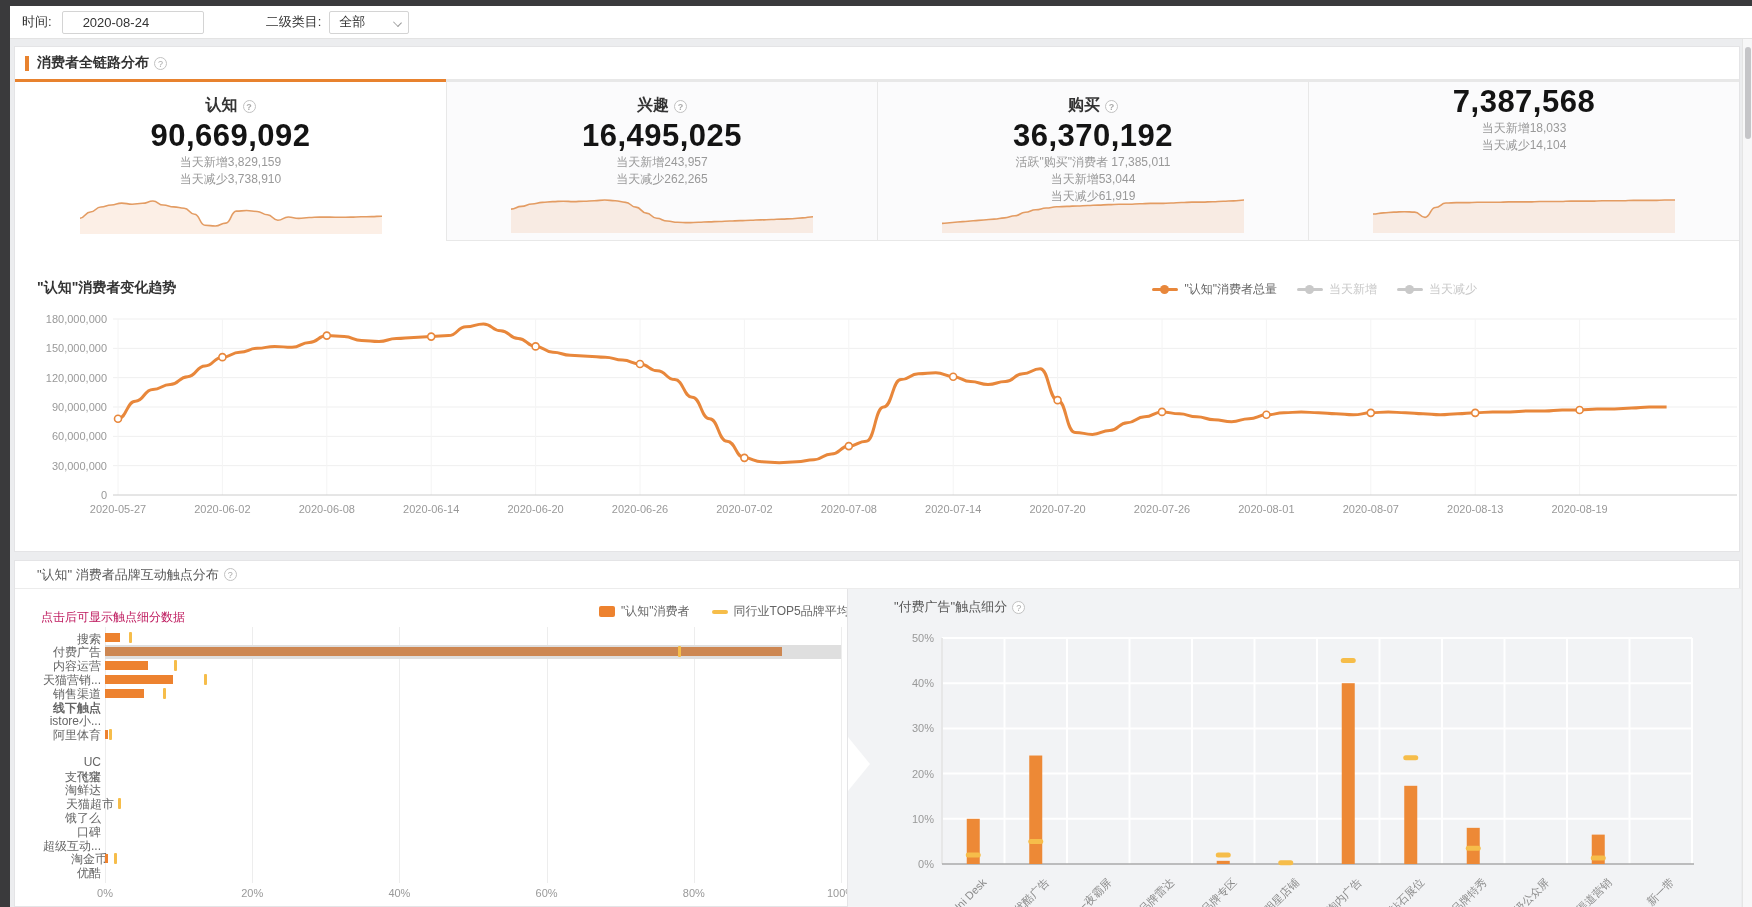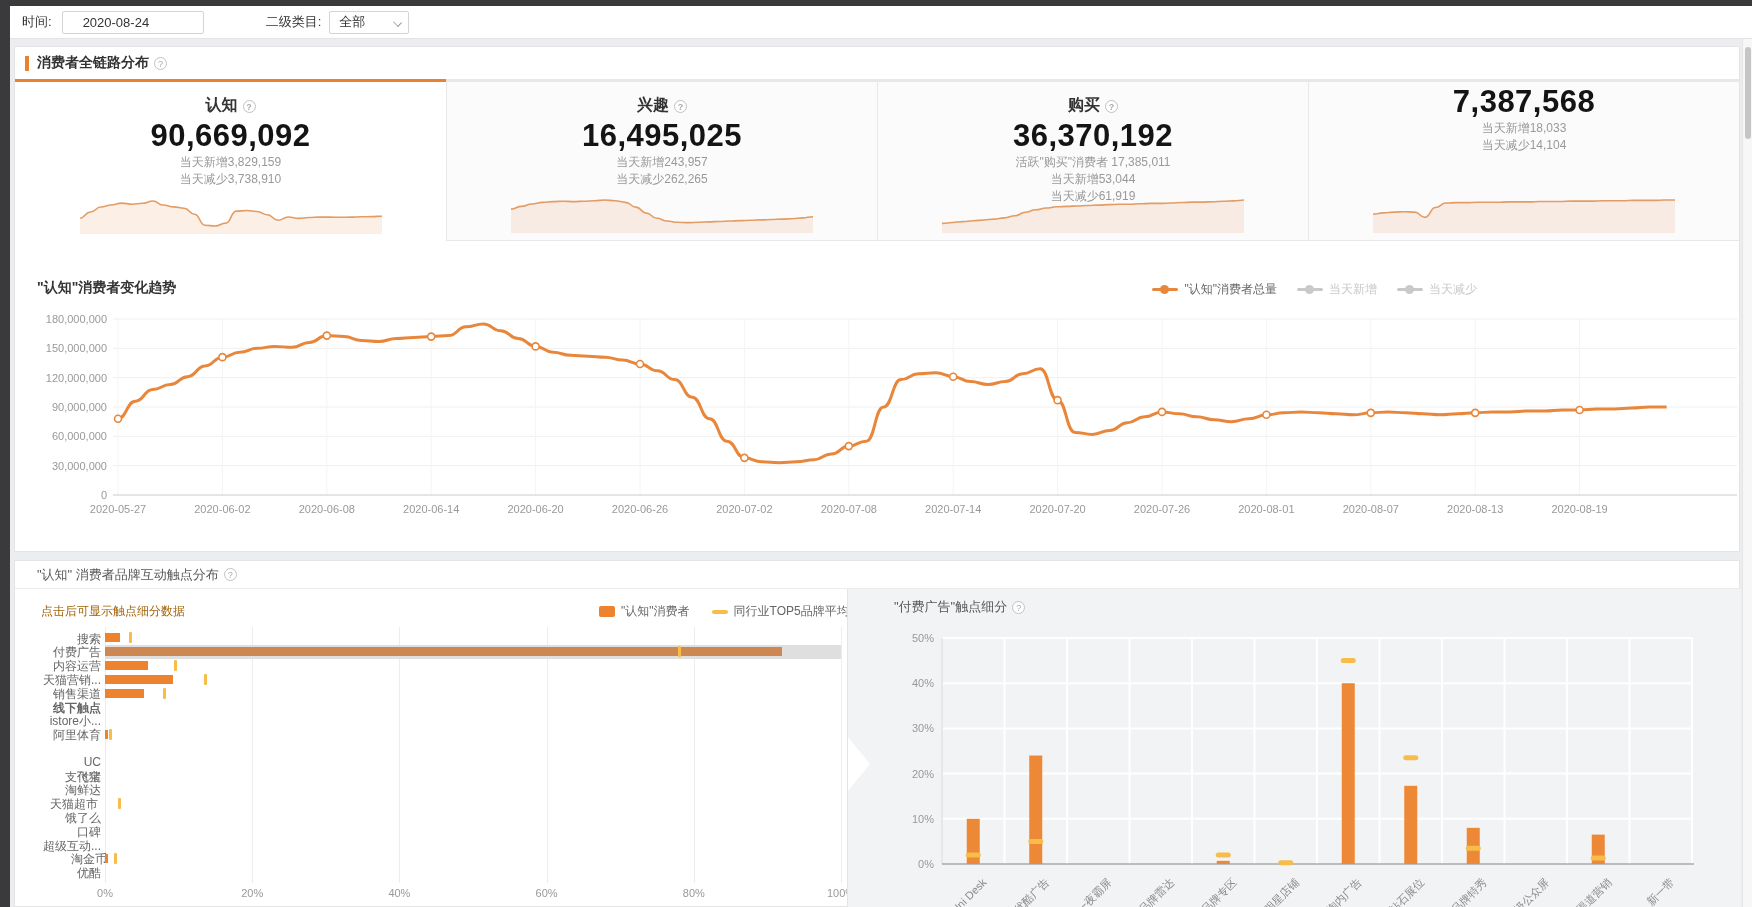--- a/index.html
+++ b/index.html
@@ -48,21 +48,21 @@
   .lg-item { display:flex; align-items:center; gap:6px; cursor:pointer; }
   .lg-line { width:26px; height:3px; border-radius:2px; position:relative; }
   .lg-dot { position:absolute; left:8px; top:-3px; width:9px; height:9px; border-radius:50%; }
   .lg-text { font-size:12px; }
 
   #trend-svg { position:absolute; left:0; top:234px; }
 
   .sec-head2 { position:absolute; left:0; top:0; width:1726px; height:28px; border-bottom:1px solid #ececec;
                display:flex; align-items:center; padding-left:22px; }
   .sec-title2 { font-size:13px; color:#595959; }
-  .note { position:absolute; left:26px; top:42px; font-size:12px; color:#a16207; }
+  .note { position:absolute; left:26px; top:48px; font-size:12px; color:#be185d; }
   .legend2 { position:absolute; left:584px; top:42px; display:flex; gap:22px; align-items:center; }
   .lg2-rect { width:16px; height:11px; border-radius:2px; }
   .lg2-dash { width:16px; height:4px; border-radius:2px; }
   .lg2-text { font-size:12px; color:#666; }
 
   #touch-chart { position:absolute; left:0; top:0; width:832px; height:347px; }
   .t-grid { position:absolute; top:66px; width:1px; height:256px; background:#ededed; }
   .t-row-label { position:absolute; width:80px; text-align:right; font-size:12px; color:#666; }
   .t-track { position:absolute; left:90px; width:736px; background:#dfdfdf; }
   .t-bar { position:absolute; height:9px; }
@@ -279,21 +279,21 @@
         <div class="t-tick" style="left: 148.116px; top: 126.6px; background: rgb(246, 189, 74);"></div>
         <div class="t-row-label" style="left: 6px; top: 138.5px; font-weight: bold;">线下触点</div>
         <div class="t-row-label" style="left: 6px; top: 152.3px;">istore小...</div>
         <div class="t-row-label" style="left: 6px; top: 166.1px;">阿里体育</div>
         <div class="t-bar" style="left: 90px; top: 169px; width: 2.944px; background: rgb(237, 130, 47);"></div>
         <div class="t-tick" style="left: 94.388px; top: 168px; background: rgb(246, 189, 74);"></div>
         <div class="t-row-label" style="left: 6px; top: 179.9px; margin-top: 28px;">支付宝</div>
         <div class="t-row-label" style="left: 6px; top: 193.7px;">UC</div>
         <div class="t-row-label" style="left: 6px; top: 207.5px;">飞猪</div>
         <div class="t-row-label" style="left: 6px; top: 221.3px;">淘鲜达</div>
-        <div class="t-row-label" style="left: 3px; top: 235.1px;">天猫超市</div>
+        <div class="t-row-label" style="left: 19px; top: 235.1px;">天猫超市</div>
         <div class="t-tick" style="left: 103.22px; top: 237px; background: rgb(246, 189, 74);"></div>
         <div class="t-row-label" style="left: 6px; top: 248.9px;">饿了么</div>
         <div class="t-row-label" style="left: 6px; top: 262.7px;">口碑</div>
         <div class="t-row-label" style="left: 6px; top: 276.5px;">超级互动...</div>
         <div class="t-row-label" style="left: 12px; top: 290.3px;">淘金币</div>
         <div class="t-bar" style="left: 90px; top: 293.2px; width: 2.944px; background: rgb(237, 130, 47);"></div>
         <div class="t-tick" style="left: 98.804px; top: 292.2px; background: rgb(246, 189, 74);"></div>
         <div class="t-row-label" style="left: 6px; top: 304.1px;">优酷</div>
       </div>
     <div class="vdivider"></div>

